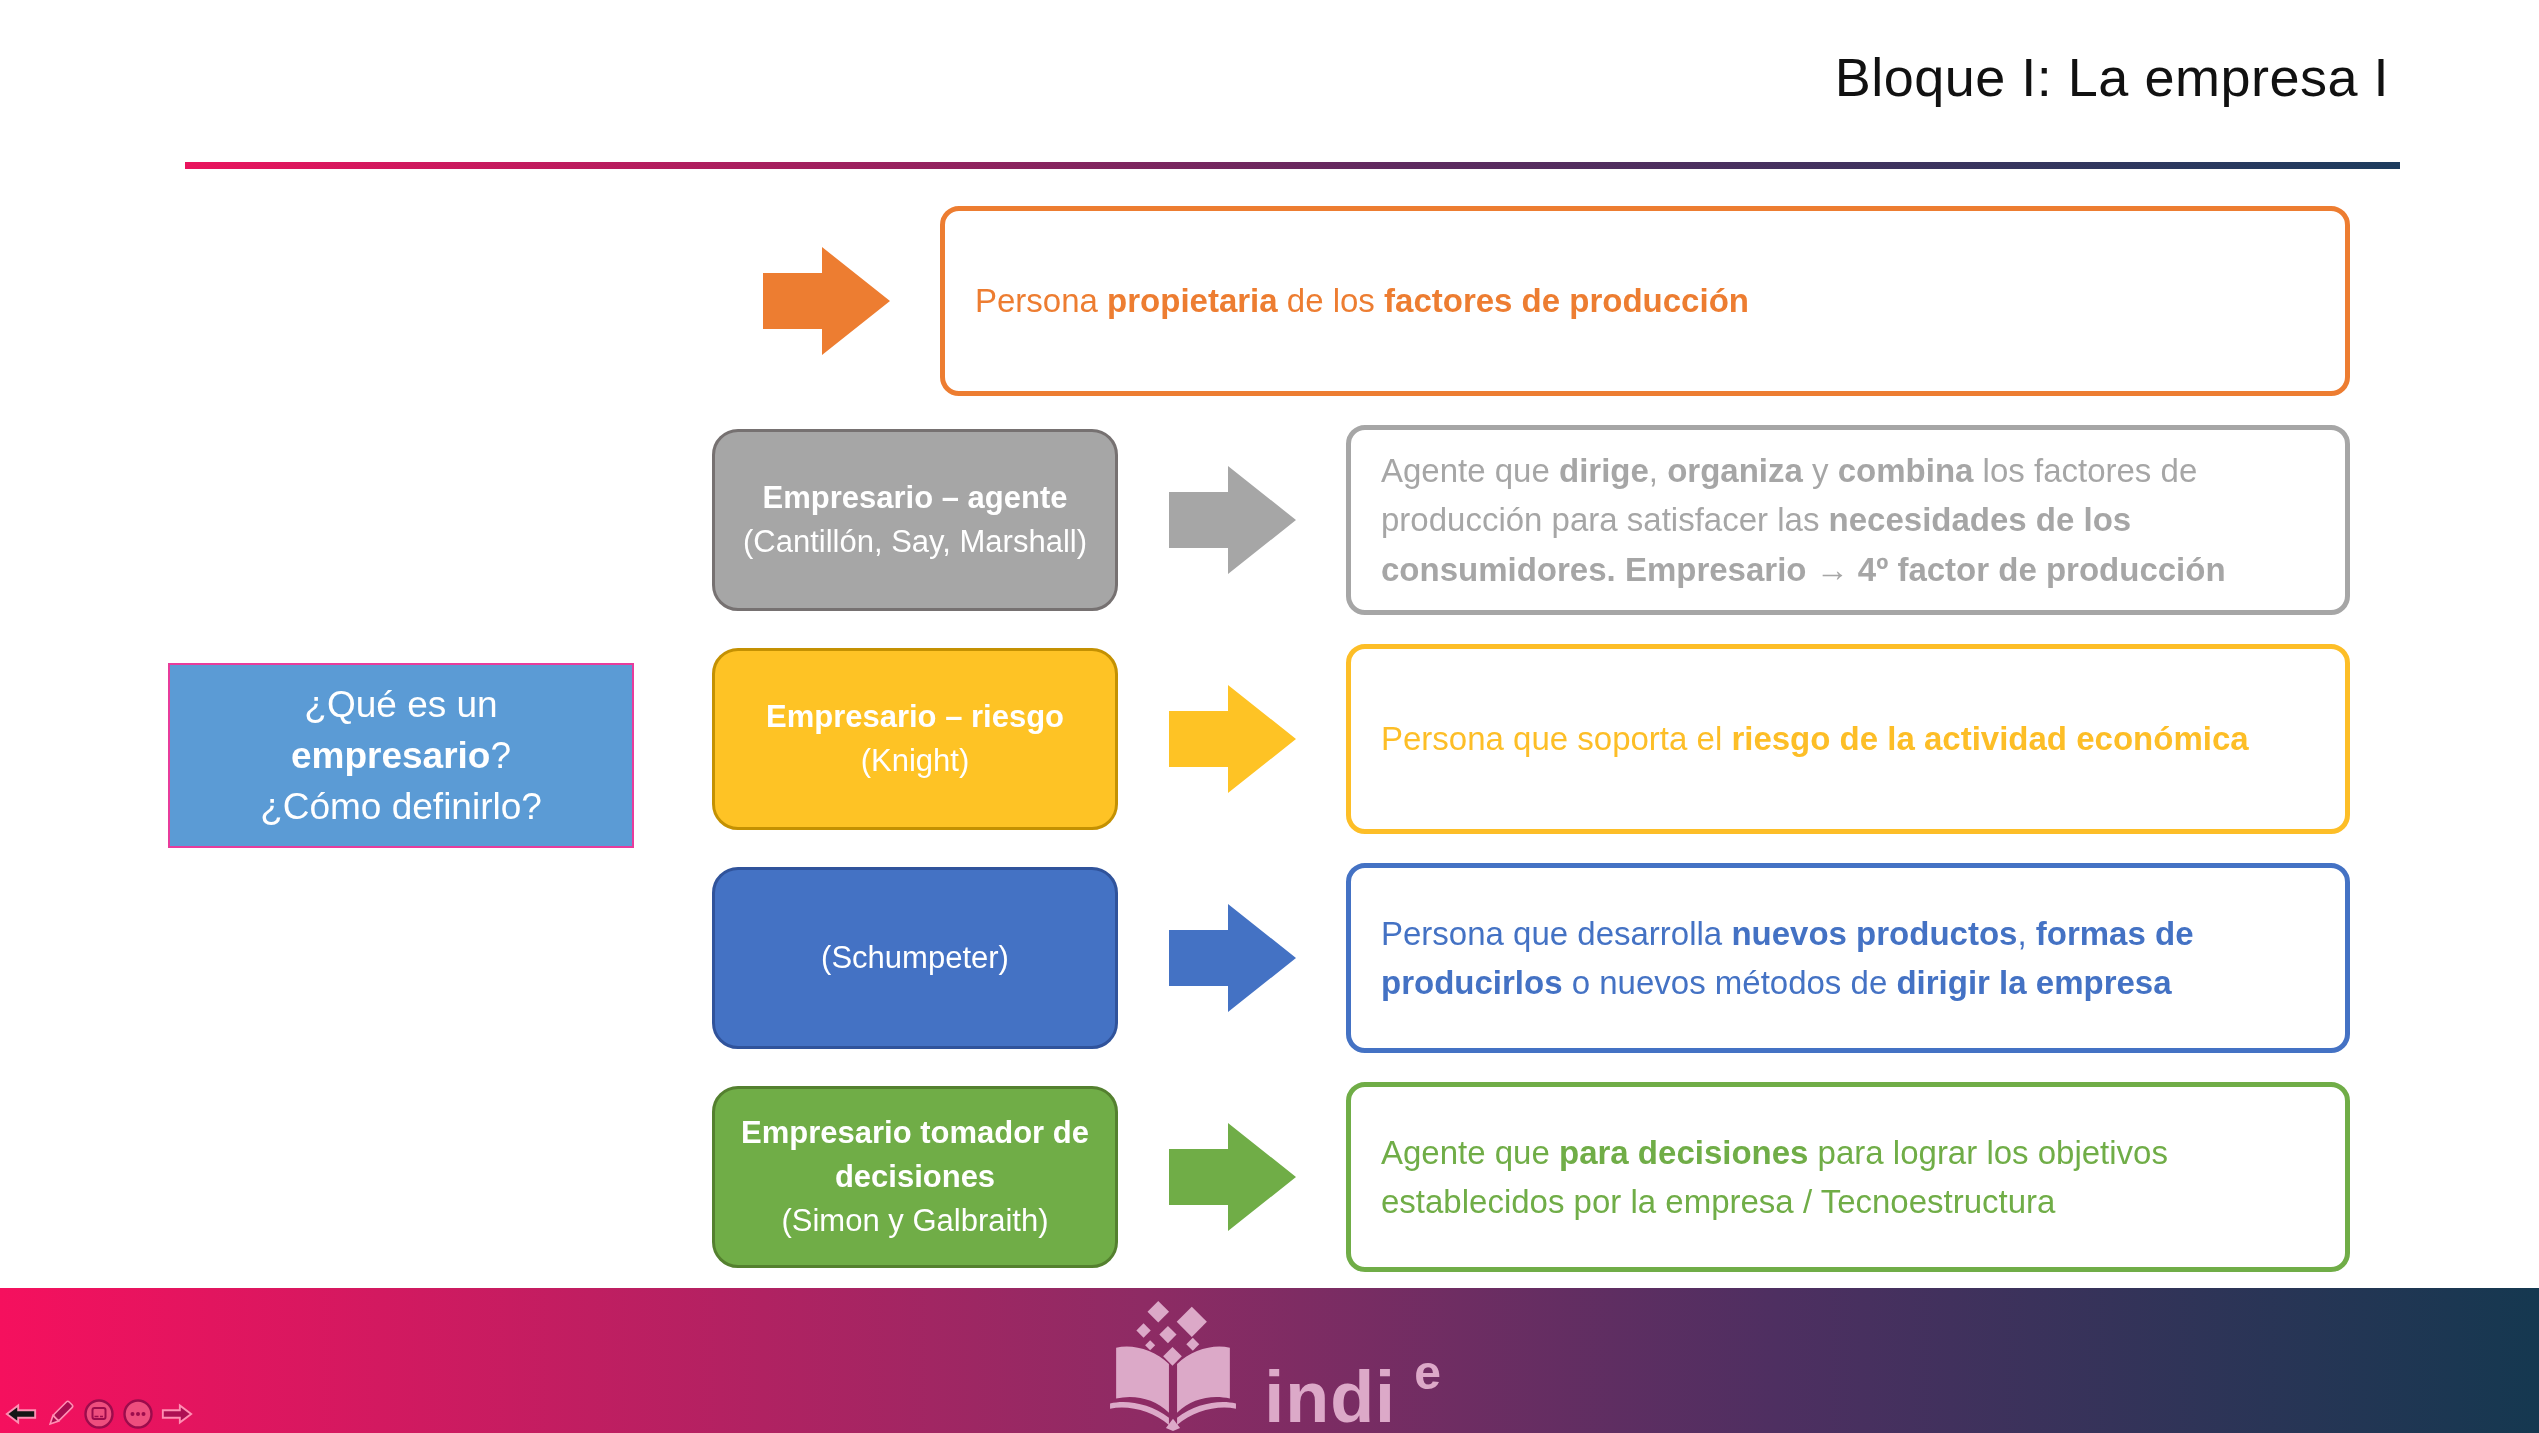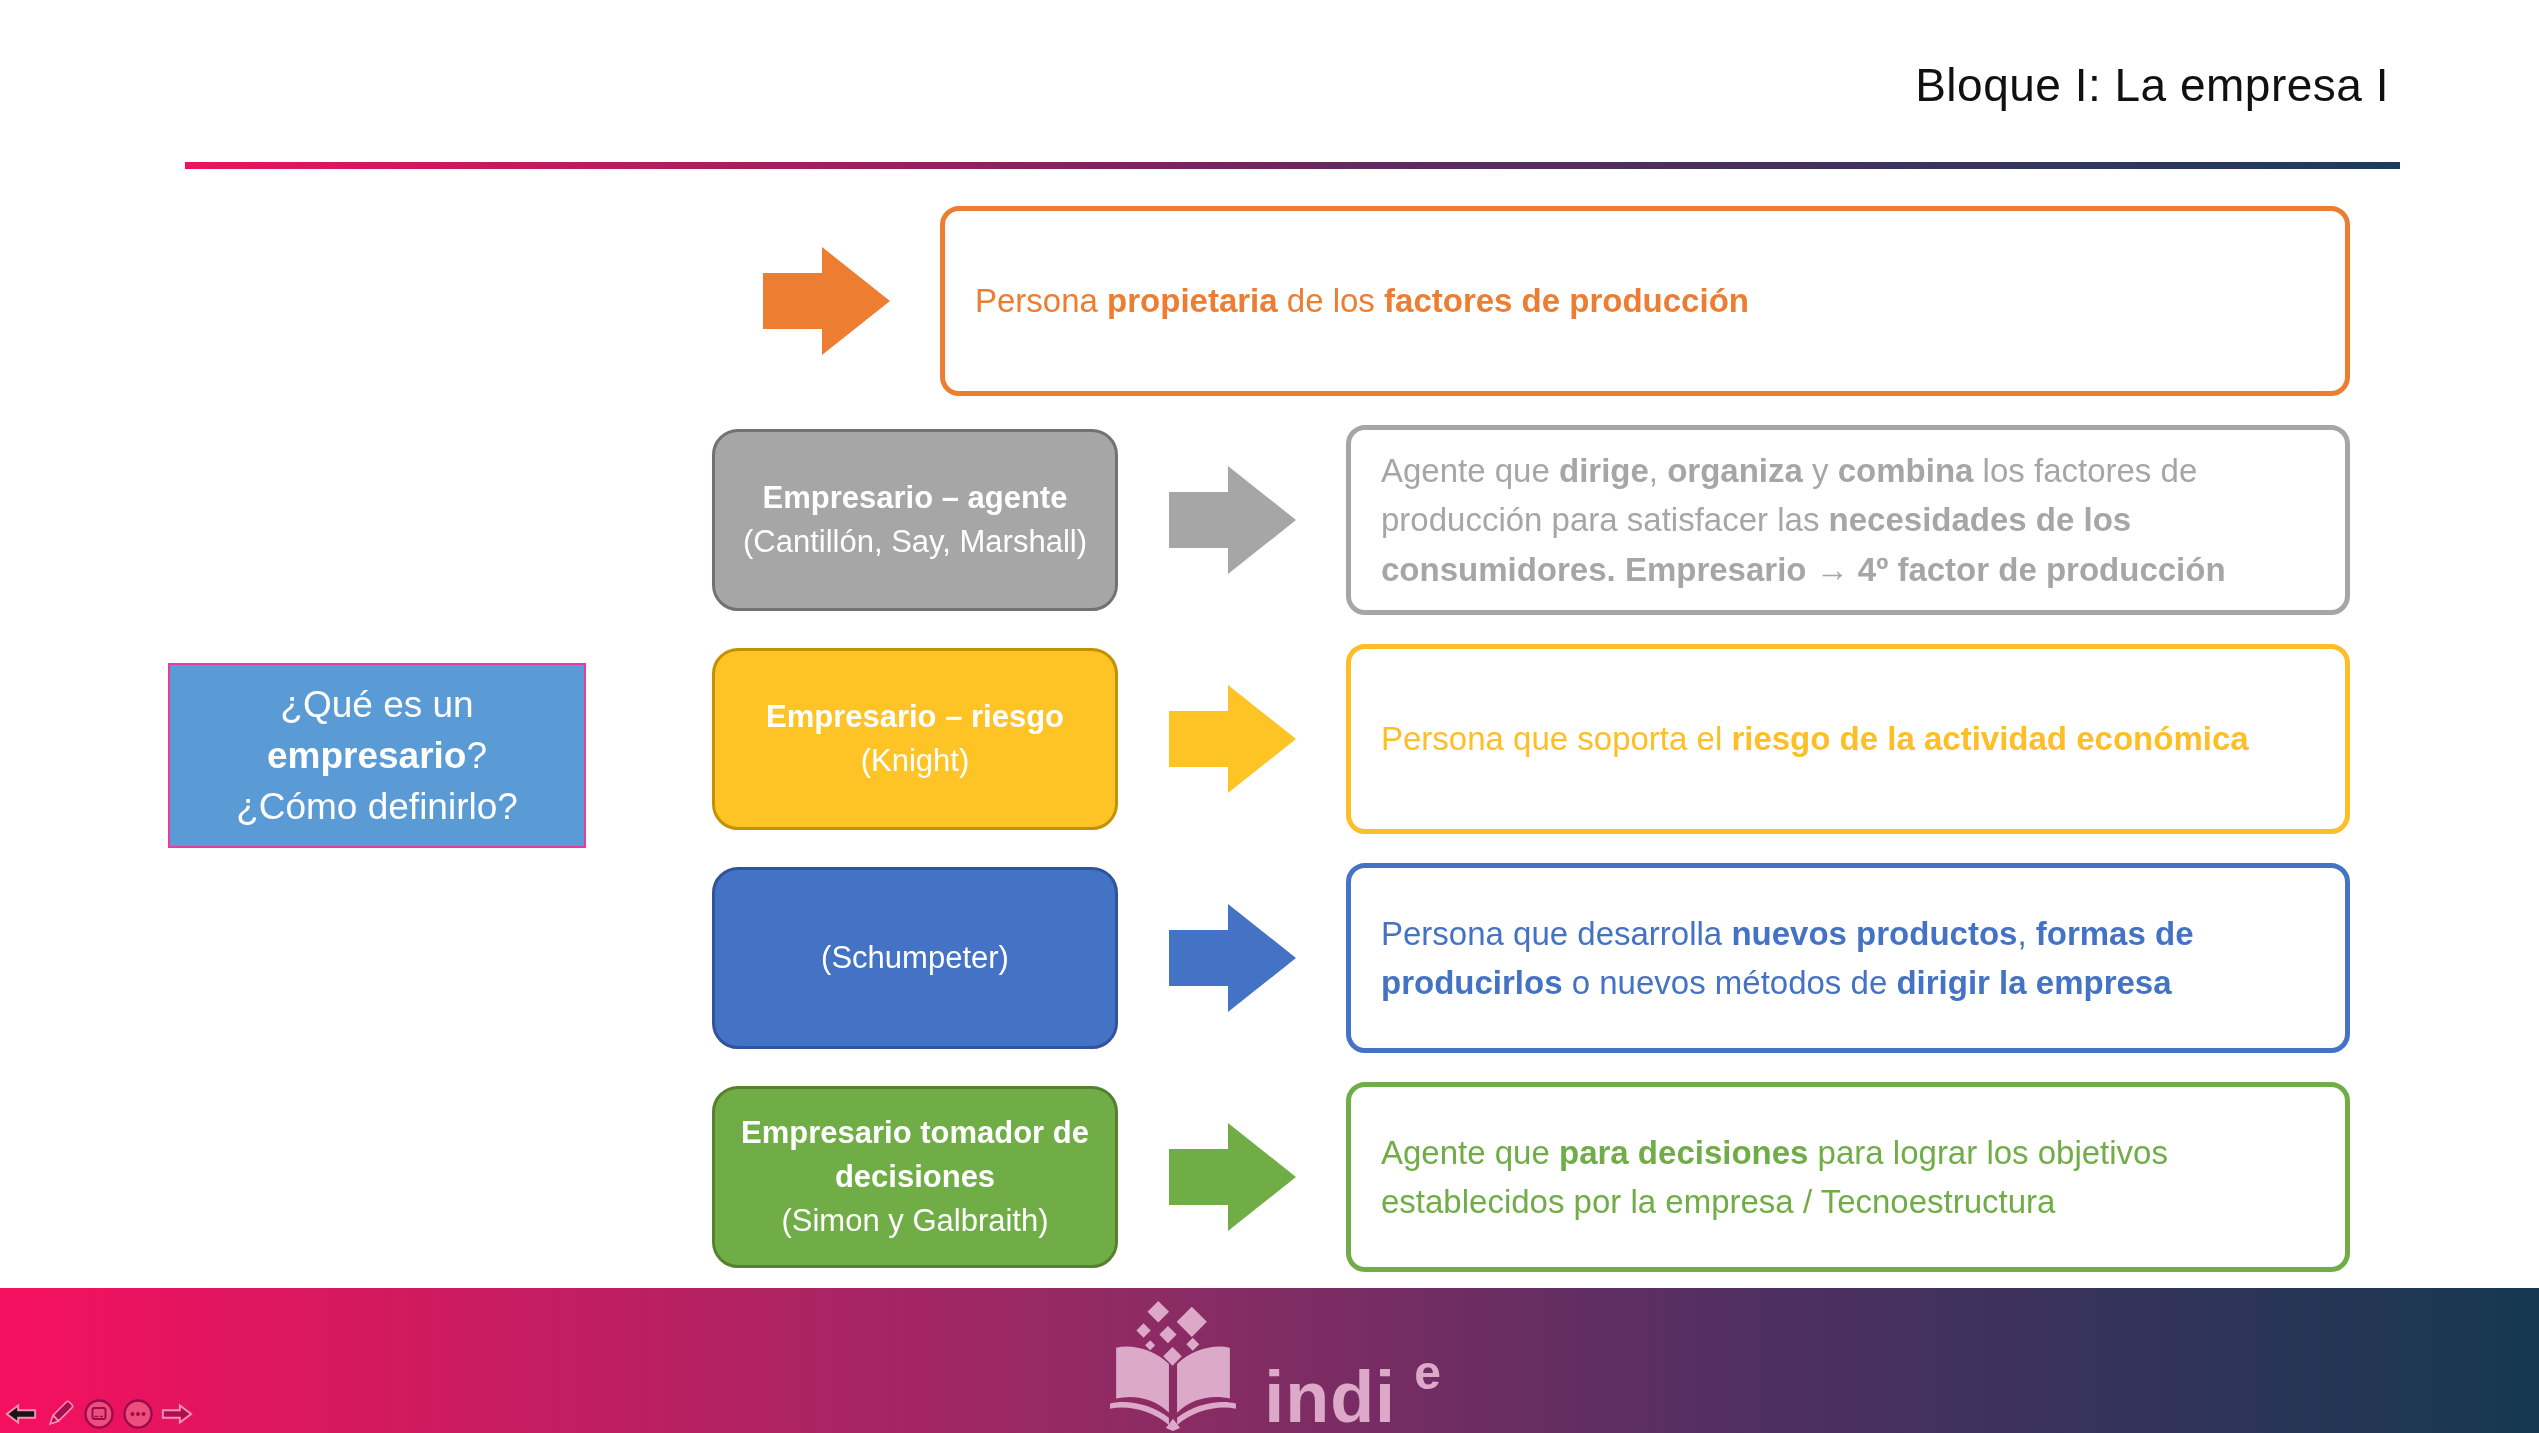--- a/index.html
+++ b/index.html
@@ -3,30 +3,30 @@
 <meta charset="utf-8">
 <style>
   * { margin:0; padding:0; box-sizing:border-box; }
   html,body { background:#fff; }
   .slide {
     position:relative; width:2539px; height:1433px; background:#fff; overflow:hidden;
     font-family:"Liberation Sans", sans-serif;
   }
   
   .page-title {
-    position:absolute; top:58px; right:150px; font-size:46px; color:var(--title-color,#111);
+    position:absolute; top:46px; right:150px; font-size:54px; color:var(--title-color,#111);
     font-weight:400; letter-spacing:0.5px;
   }
   .divider {
     position:absolute; left:185px; top:162px; width:2215px; height:7px;
     background:linear-gradient(90deg, var(--divider-gradient-left,#E9145D) 0%, #5E2A5F 55%, var(--divider-gradient-right,#1D3C5E) 100%);
   }
   
   .question-box {
-    position:absolute; left:168px; top:663px; width:418px; height:185px;
+    position:absolute; left:168px; top:663px; width:466px; height:185px;
     background:var(--question-fill,#5B9BD5); border:2px solid var(--question-border,#E83C9C);
     color:#fff; display:flex; align-items:center; justify-content:center; text-align:center;
     font-size:37px; line-height:1.38;
   }
   .question-box b { font-weight:700; }
   
   .rows { position:absolute; left:712px; top:0; width:1638px; height:1433px; }
   .row { position:absolute; left:0; width:100%; height:190px; display:flex; align-items:stretch; }
   .row:nth-child(1){ top:206px; }
   .row:nth-child(2){ top:425px; }

